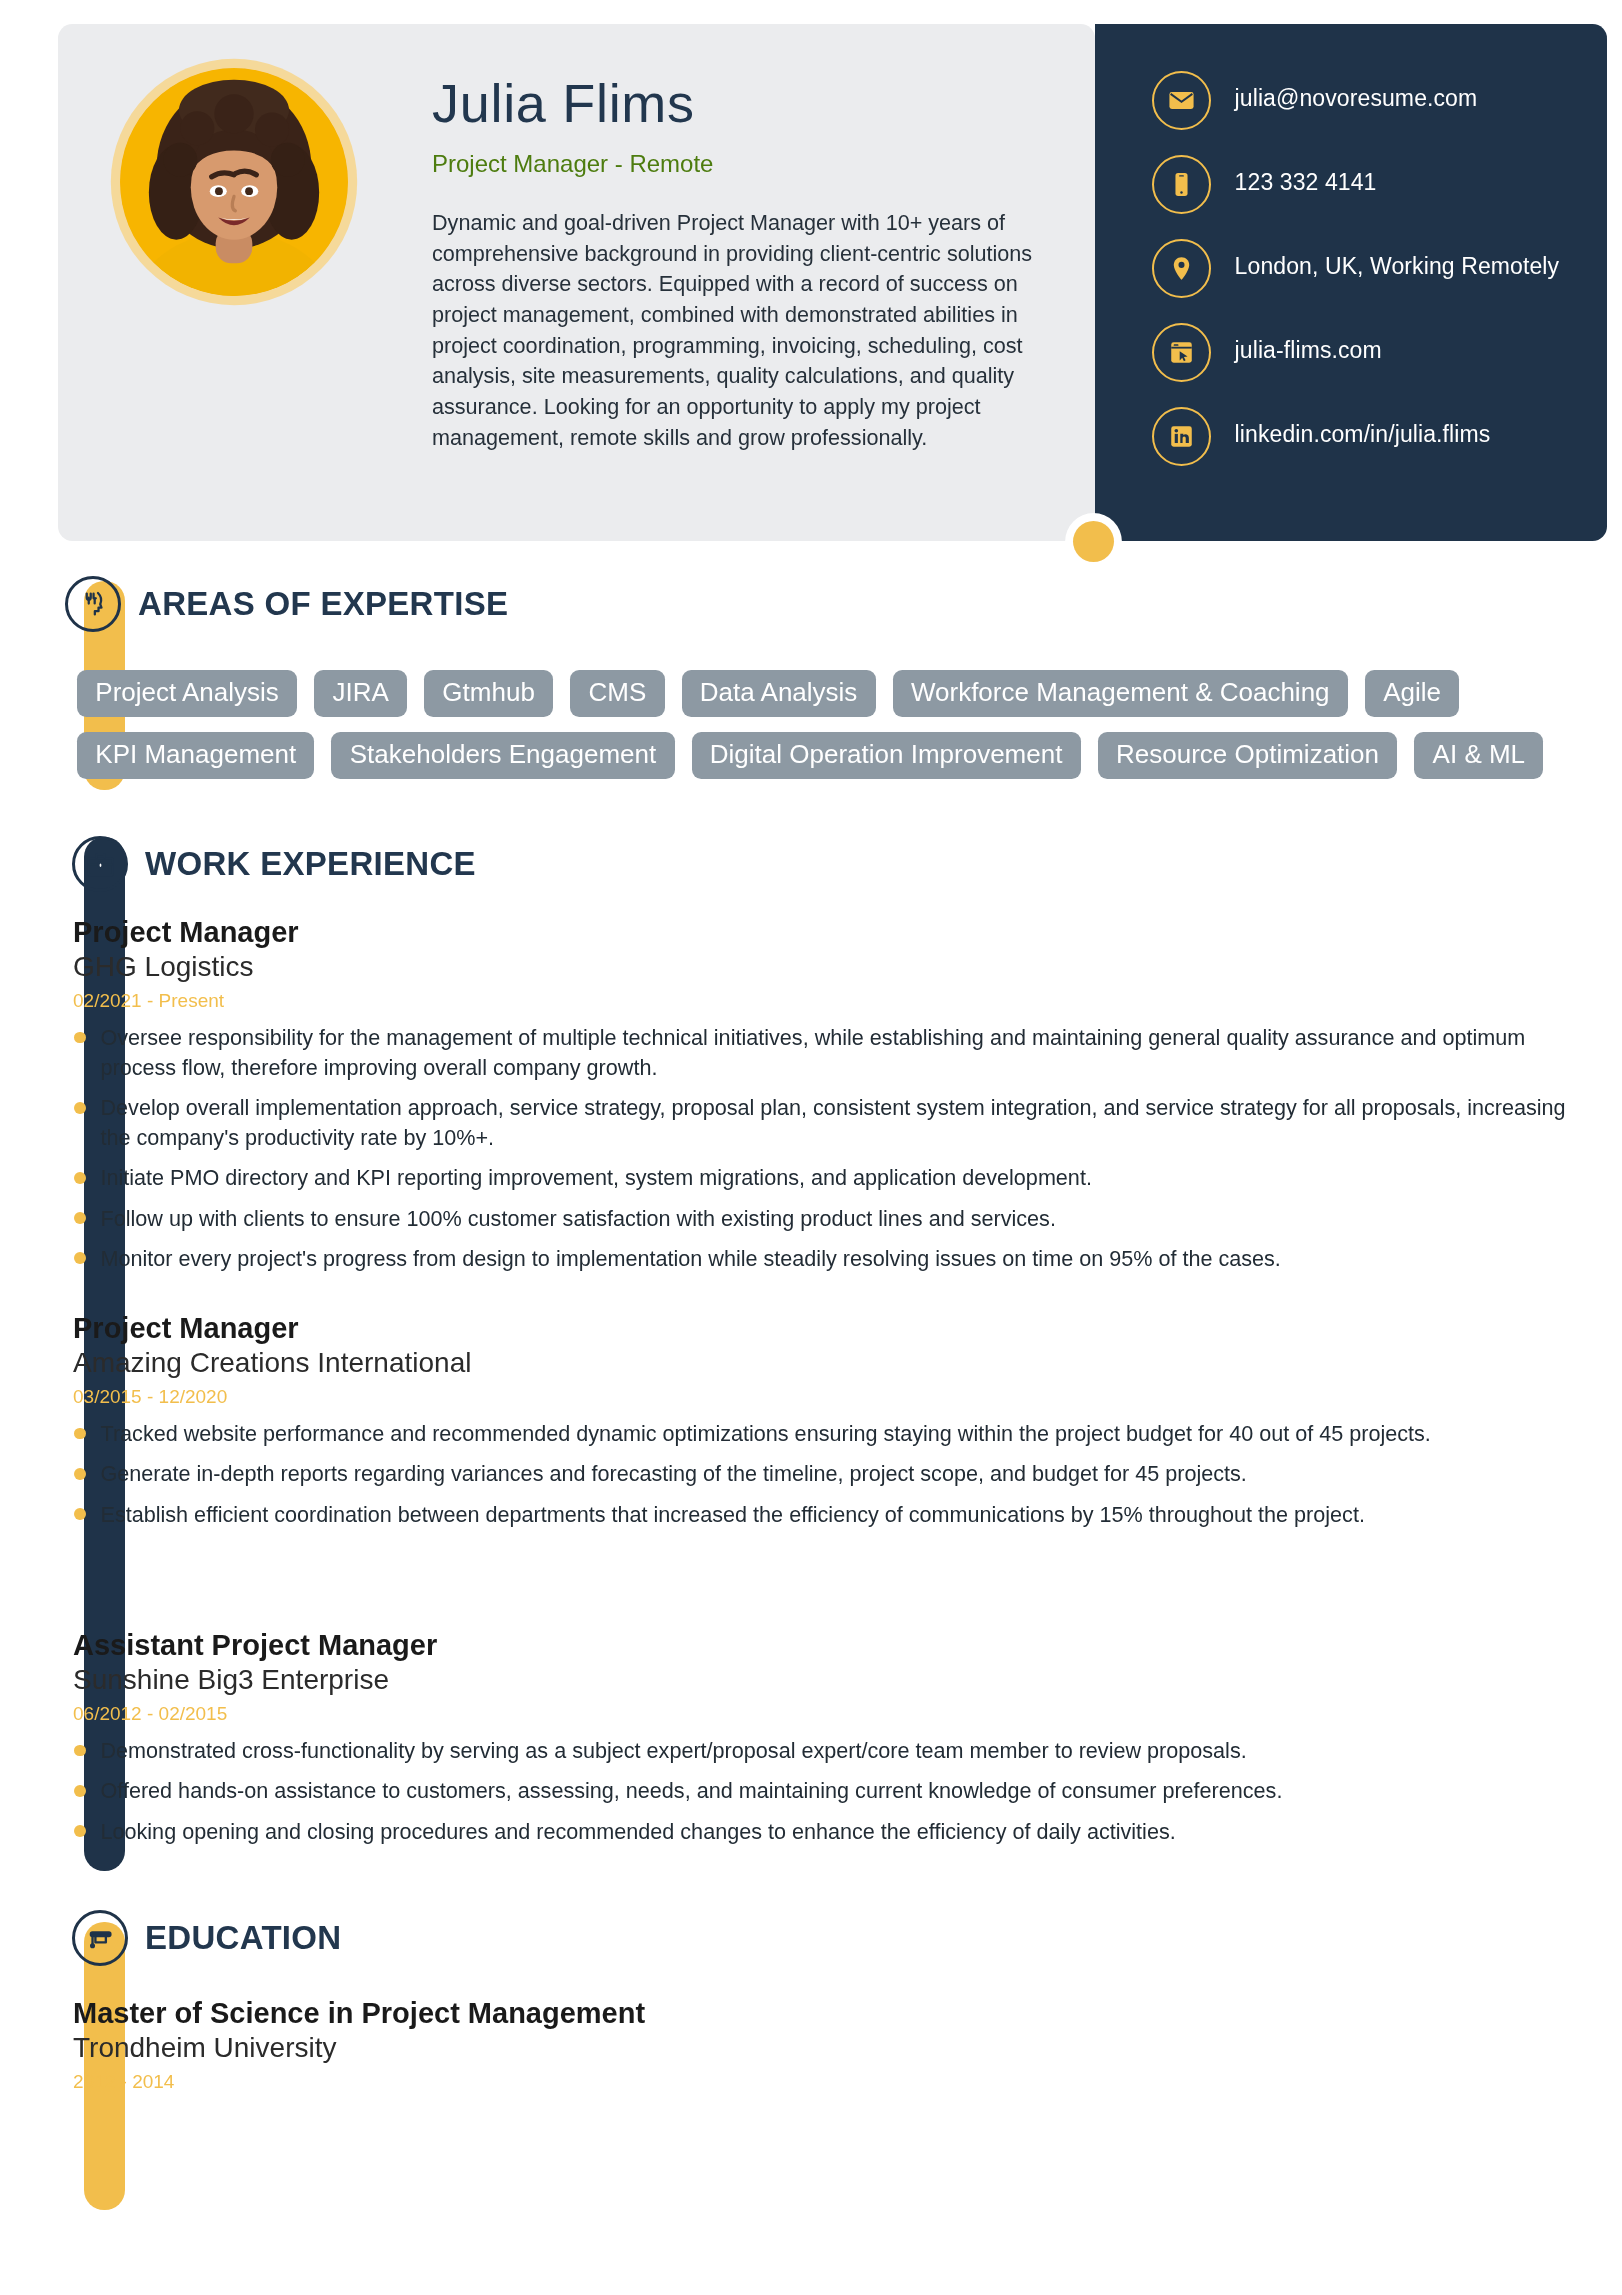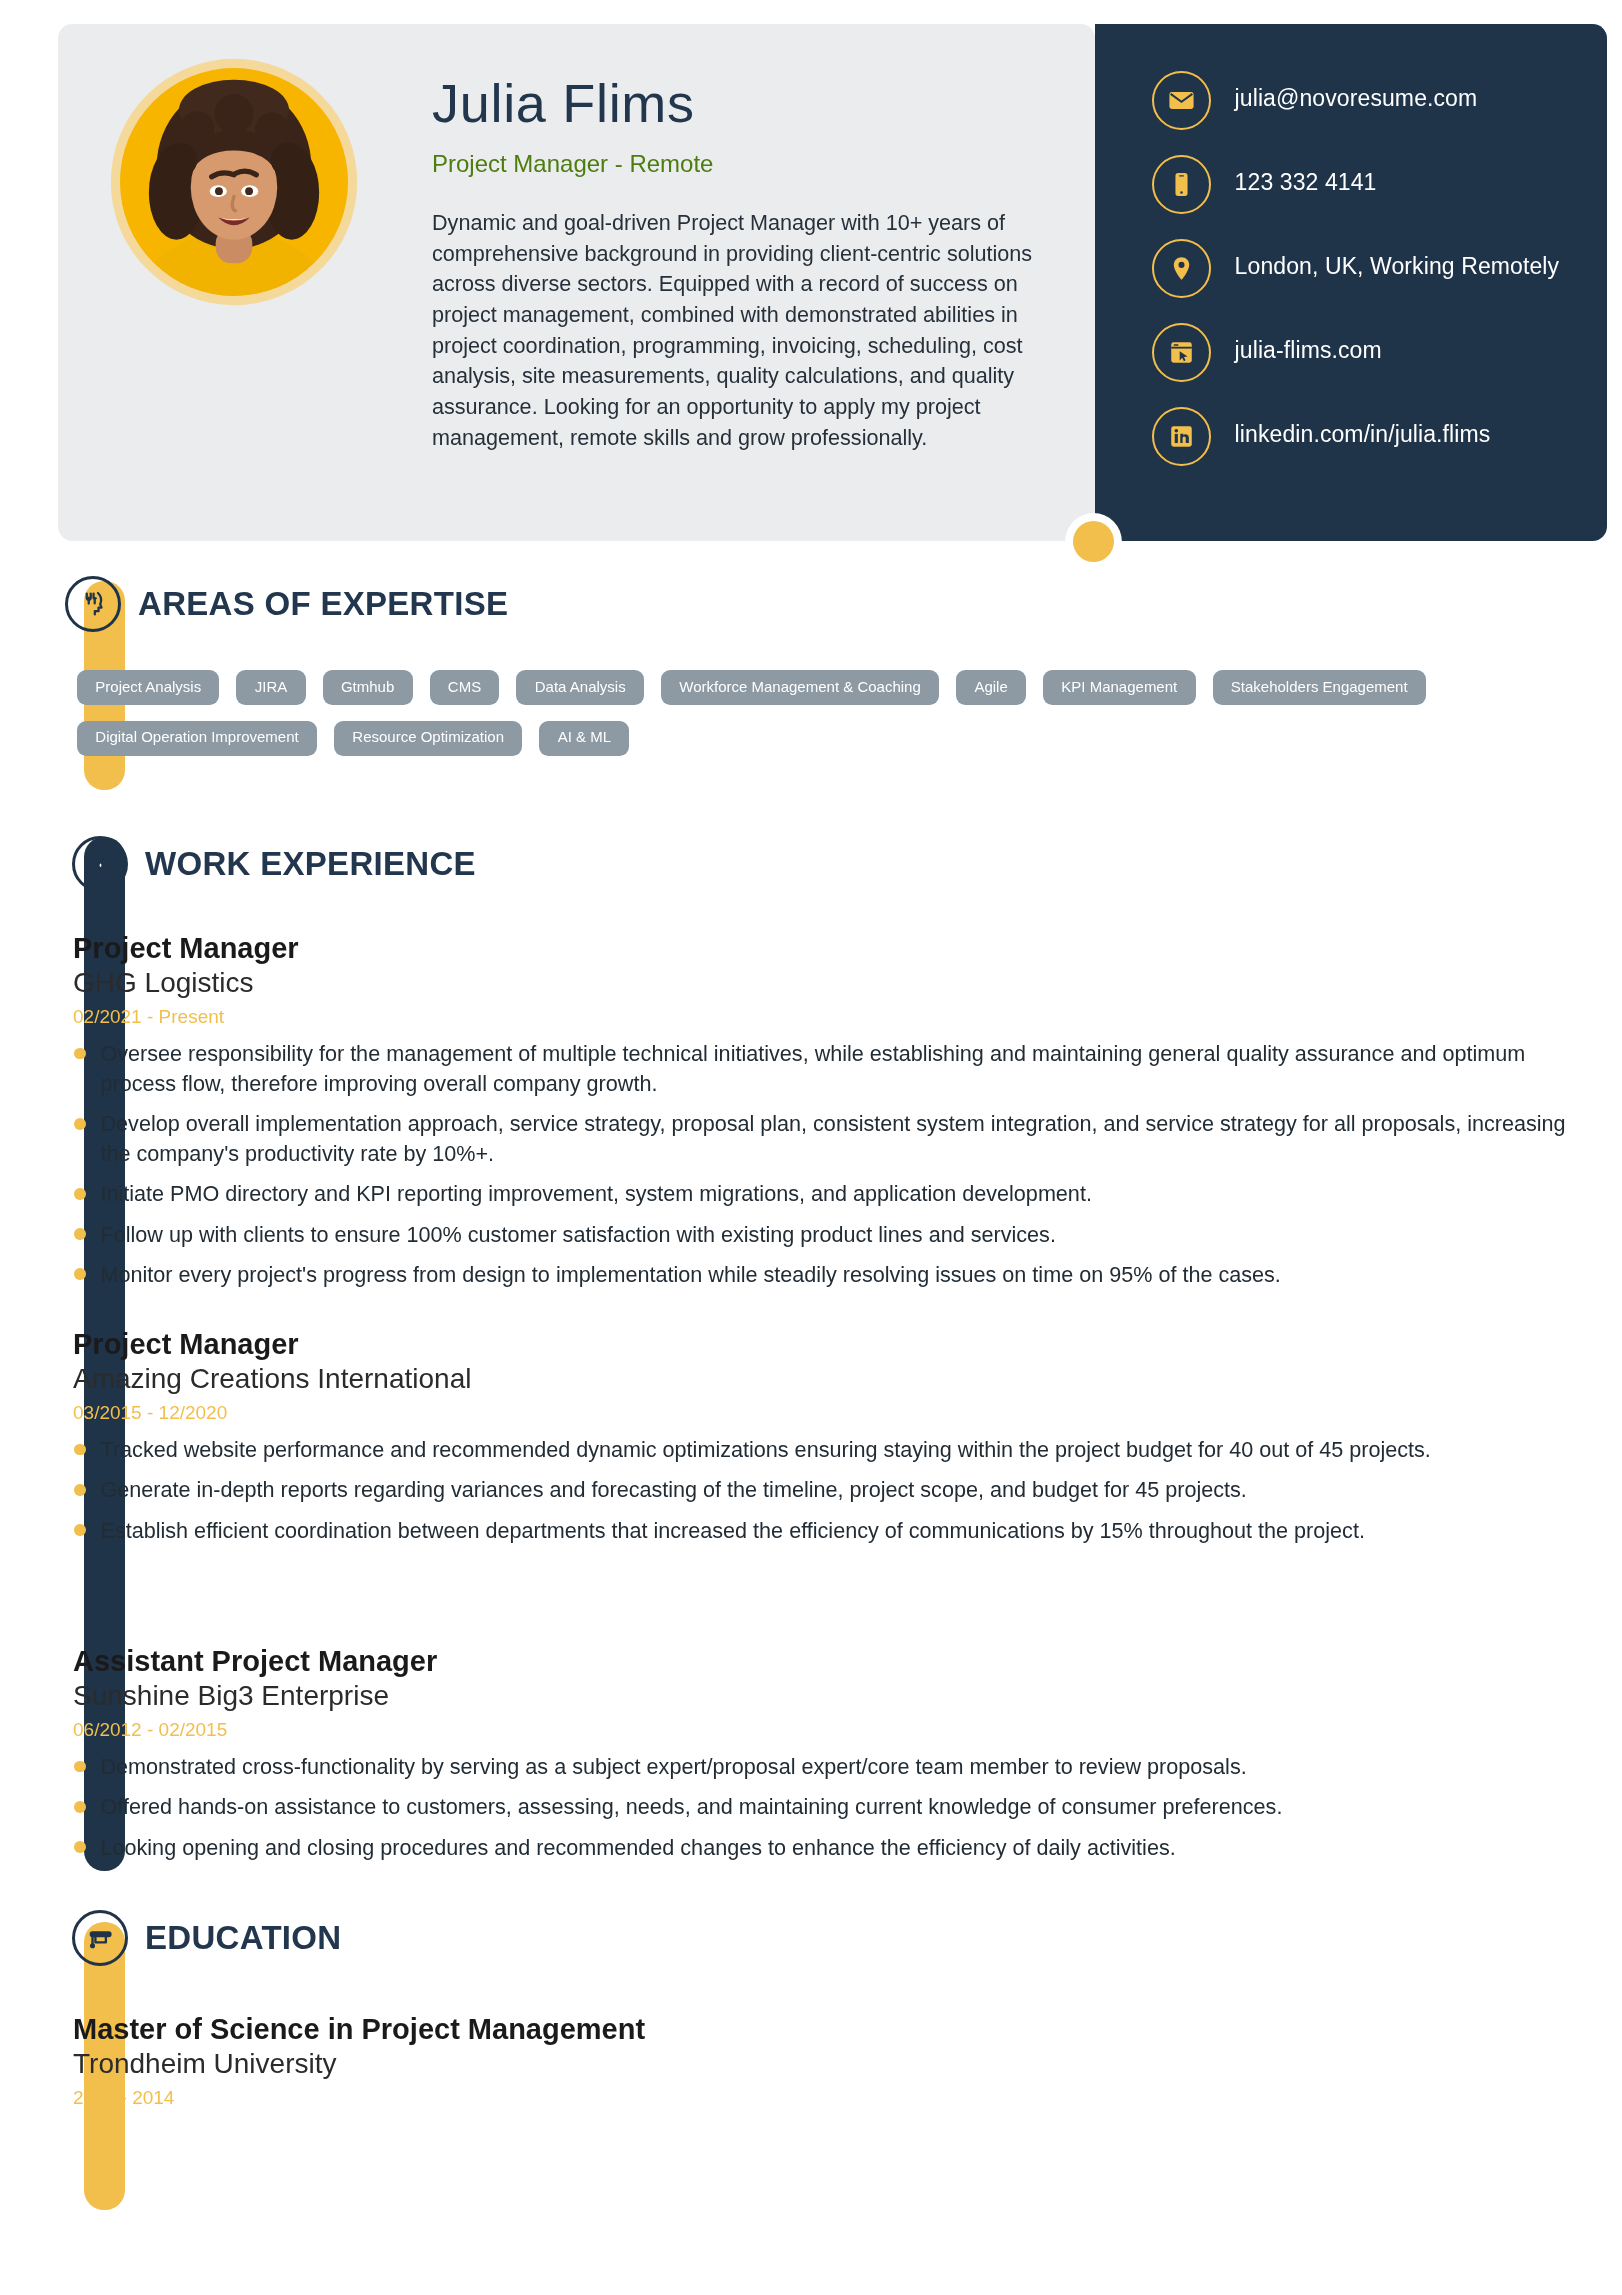--- a/index.html
+++ b/index.html
@@ -85,26 +85,26 @@
     text-transform:uppercase;
   }
 
   
   .tags {
     position:absolute; left:77px; top:670px; width:1505px;
     display:flex; flex-wrap:wrap; gap:15.7px 17px;
   }
   .tag {
     background:#8d99a3; color:#ffffff; border-radius:9.2px;
-    padding:8.5px 18.3px 11px; font-size:15px; font-weight:400; line-height:1.05;
+    padding:8.5px 18.3px 11px; font-size:26px; font-weight:400; line-height:1.05;
     white-space:nowrap;
   }
 
   
-  .entry { position:absolute; left:73px; width:1518px;margin-top:16px; }
+  .entry { position:absolute; left:73px; width:1518px; }
   .e-role    { font-size:29px; font-weight:700; color:#1a1a1a; line-height:1.12; }
   .e-org     { font-size:28px; font-weight:400; color:#2b2b2b; line-height:1.2; margin-top:1.3px; }
   .e-dates   { font-size:19px; color:#f2be4c; margin-top:6.5px; line-height:1.2; }
   .e-bullets { margin-top:10.5px; list-style:none; }
   .e-bullets li {
     position:relative; padding-left:27.5px; margin-bottom:10.5px;
     font-size:21.6px; line-height:1.38; color:#222c35; font-weight:400;
   }
   .e-bullets li::before {
     content:""; position:absolute; left:1.3px; top:8.5px;

